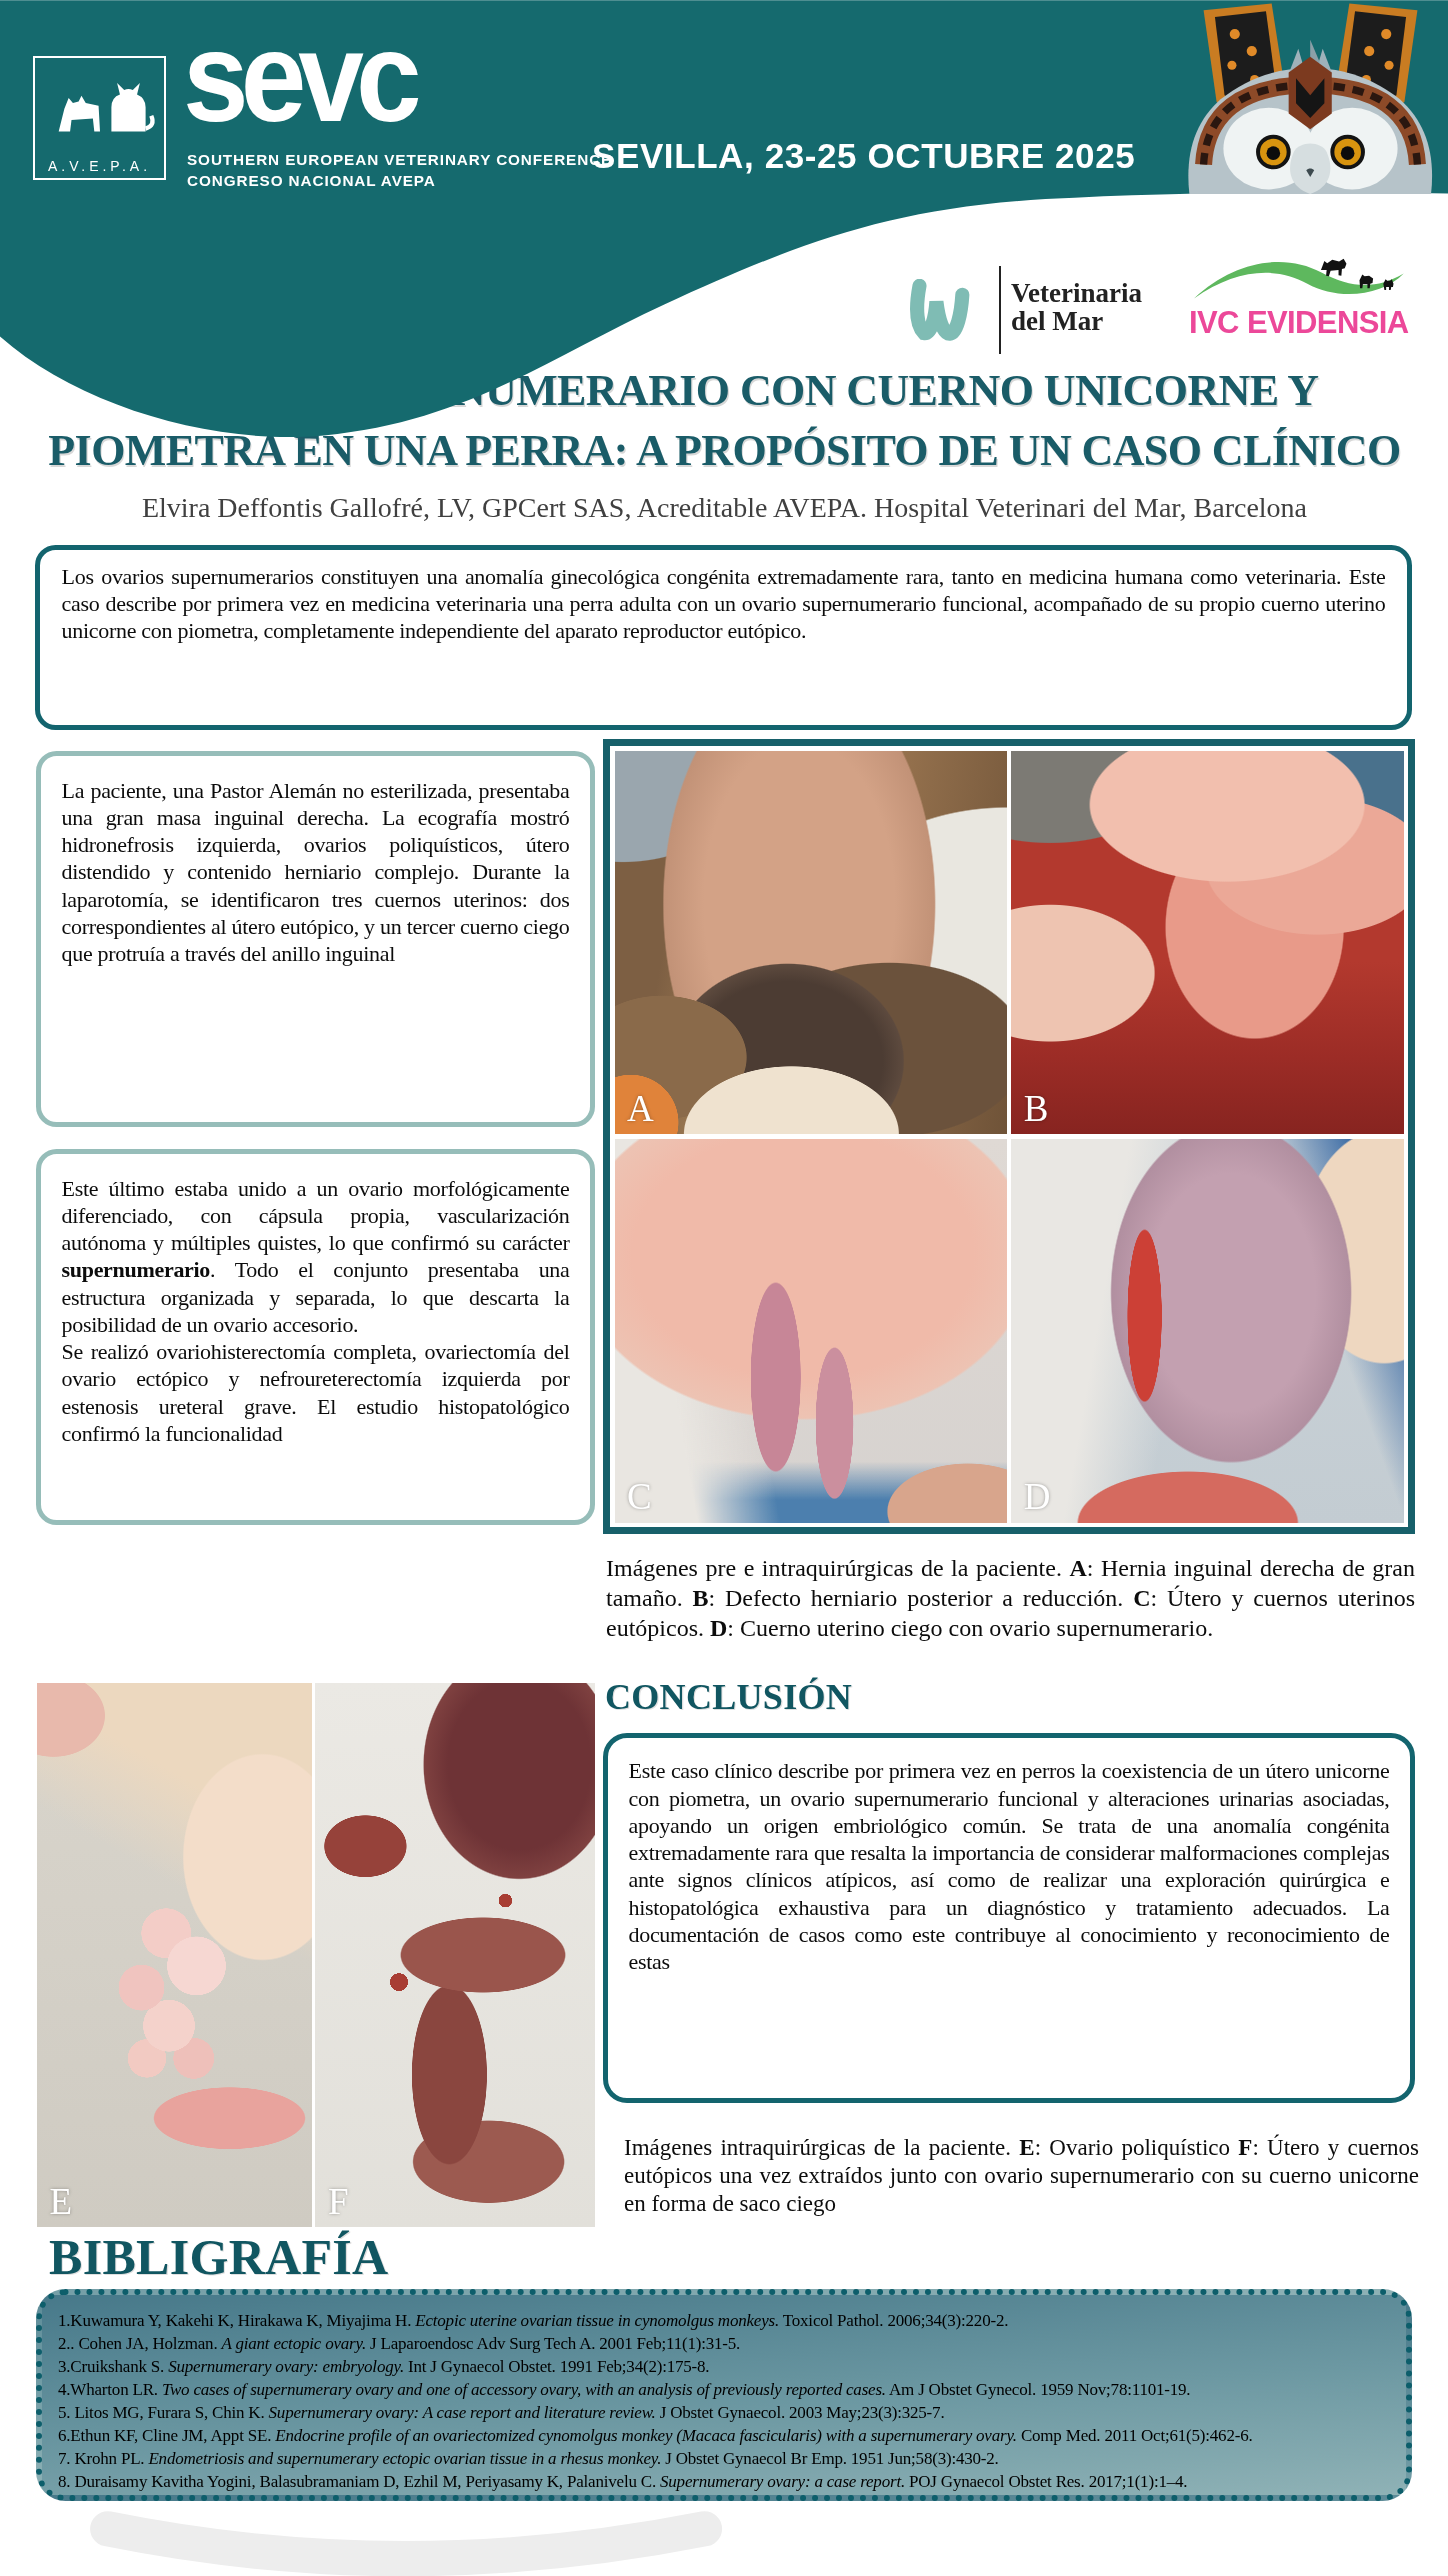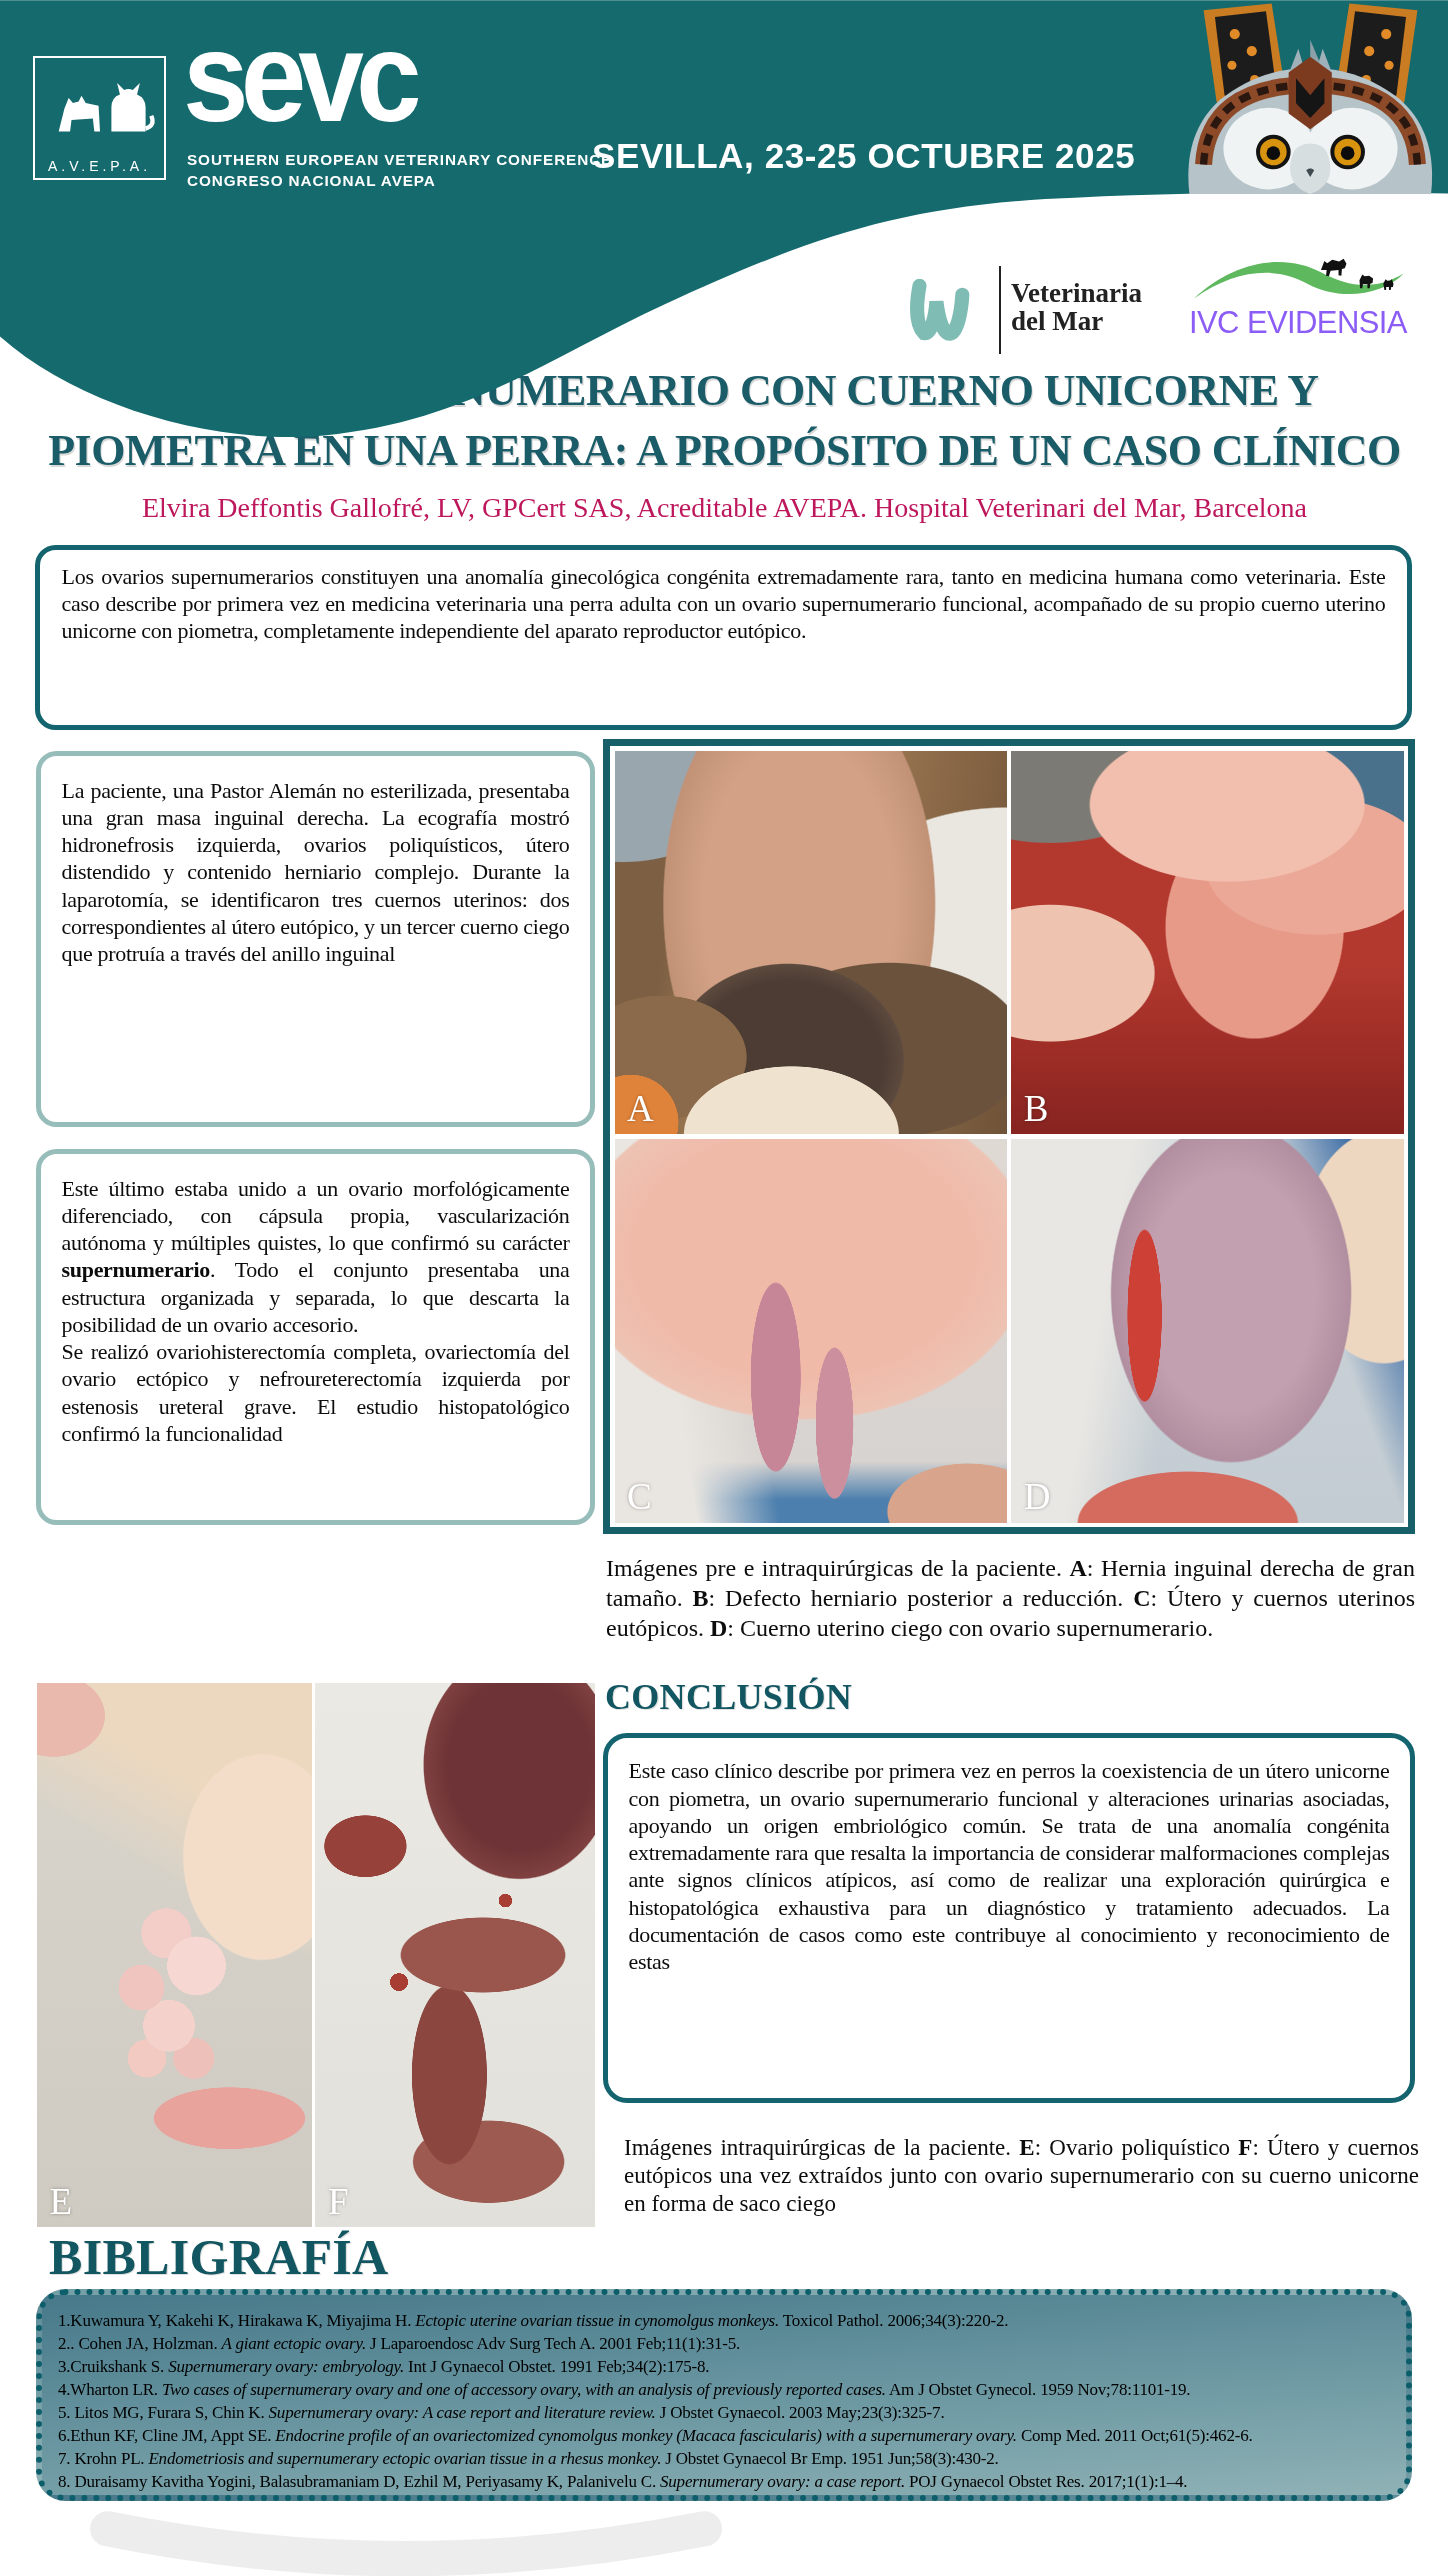--- a/index.html
+++ b/index.html
@@ -31,31 +31,31 @@
   #dog-art { right: 0; top: 0; z-index: 2; }
 
   
   #vdm-logo { left: 908px; top: 266px; width: 267px; height: 91px; }
   #vdm-divider { left: 91px; top: 0; width: 1.7px; height: 88px; background: #222; position: absolute; }
   #vdm-text { position: absolute; left: 103px; top: 12.5px;
     font-family: Liberation Serif, serif; font-weight: 700;
     font-size: 27px; line-height: 1.05; color: #222; }
   #ivc-logo { left: 1189px; top: 244px; width: 227px; height: 114px; }
   #ivc-text { position: absolute; left: 0px; top: 61px;
-    font-family: "Liberation Sans", sans-serif; font-weight: 400;
-    font-size: 31px; letter-spacing: -0.6px; color: #8b5cf6; }
+    font-family: "Liberation Sans", sans-serif; font-weight: 700;
+    font-size: 31px; letter-spacing: -0.6px; color: #ec4899; }
 
   
   .title-line { left: 0; width: 1449px; text-align: center; color: #1a5c68;
     font-weight: 700; font-size: 44px; letter-spacing: -0.6px;
     text-shadow: 1.1px 1.7px 0 rgba(40,40,40,0.18); }
   #title-line1 { top: 365px; }
   #title-line2 { top: 425px; }
   #authors { left: 0; top: 492px; width: 1449px; text-align: center;
-    font-size: 28px; color: #be185d; }
+    font-size: 28px; color: #404040; }
 
   
   .sketch-dark { border: 5.7px solid #13646e; border-radius: 20.5px; background: #fff; }
   .sketch-sage { border: 5.1px solid #96bdb9; border-radius: 20.5px; background: #fff; }
   .bodytext { font-size: 22px; line-height: 1.24; color: #0c0c0c;
     text-align: justify; letter-spacing: -0.3px; }
   #abstract-box { left: 35px; top: 545px; width: 1377px; height: 185px;
     padding: 12.5px 21.6px; }
   #case-box-1 { left: 36px; top: 751px; width: 559px; height: 376px;
     padding: 20.5px 20.5px; }

